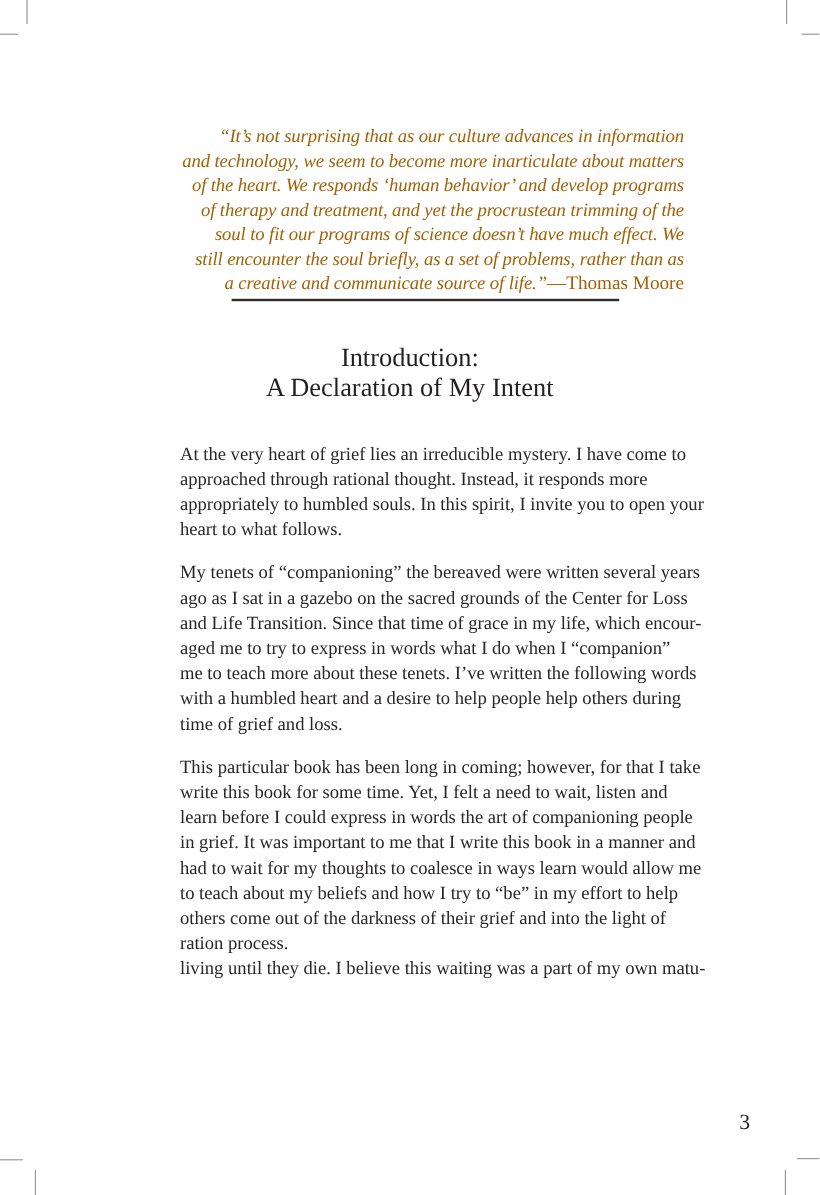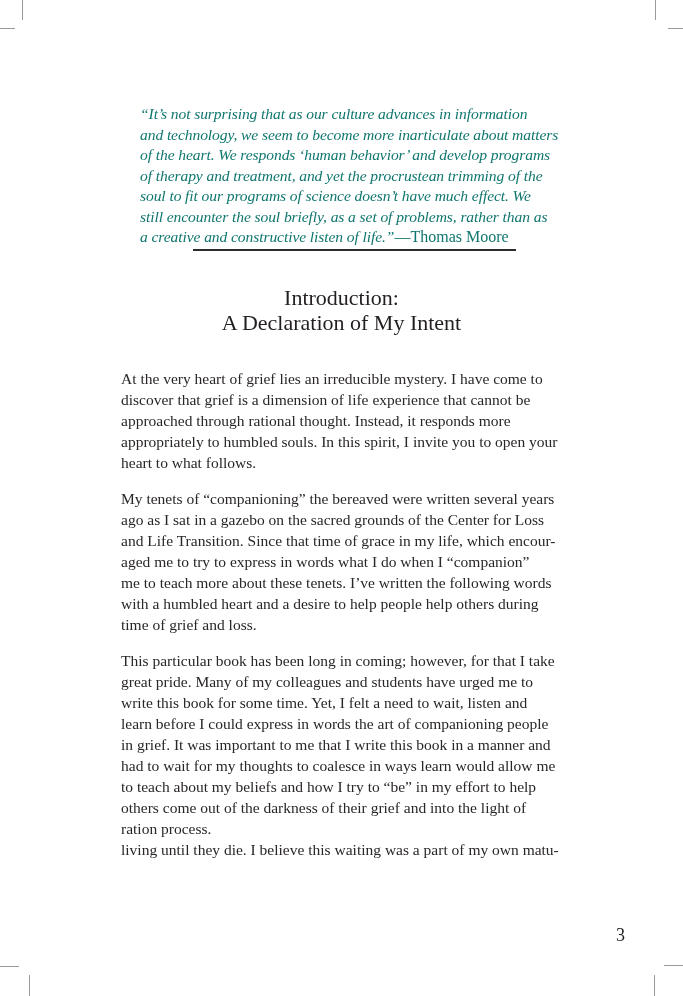--- a/index.html
+++ b/index.html
@@ -20,25 +20,25 @@
       background: #9a9a9a;
     }
     .crop.v { width: 1px; }
     .crop.h { height: 1px; }
 
     .quote {
       position: absolute;
       left: 140px;
       top: 104px;
       width: 430px;
-      text-align: left;
+      text-align: right;
       font-style: italic;
       font-size: 15.6px;
       line-height: 20.5px;
-      color: #0f766e;
+      color: #a16207;
       letter-spacing: -0.1px;
     }
     .quote .qline { display: block; white-space: nowrap; }
     .quote .attribution {
       font-style: normal;
       font-size: 16px;
       letter-spacing: 0;
     }
     .quote-rule {
       position: absolute;
@@ -58,21 +58,21 @@
       font-size: 22px;
       line-height: 25px;
       color: #231f20;
       font-weight: normal;
       margin: 0;
     }
     .title span { display: block; text-align: center; }
 
     .body-text {
       position: absolute;
-      left: 121px;
+      left: 150px;
       top: 368px;
       width: 460px;
       font-size: 15.5px;
       line-height: 21px;
       color: #2a2627;
     }
     .para { margin: 0 0 15px 0; }
     .para .line { display: block; white-space: nowrap; }
 
     .page-number {
@@ -107,49 +107,47 @@
 <div class="crop h" style="left:664px; top:965px; width:19px;"></div>
 <div class="crop v" style="left:654px; top:975px; height:21px;"></div>
 
 <div class="quote">
   <span class="qline">“It’s not surprising that as our culture advances in information</span>
   <span class="qline">and technology, we seem to become more inarticulate about matters</span>
   <span class="qline">of  the heart. We responds ‘human behavior’ and develop programs</span>
   <span class="qline">of  therapy and treatment, and yet the procrustean trimming of  the</span>
   <span class="qline">soul to fit our programs of  science doesn’t have much effect. We</span>
   <span class="qline">still encounter the soul briefly, as a set of  problems, rather than as</span>
-  <span class="qline"><span>a creative and constructive listen of  life.”</span><span class="attribution">—Thomas Moore</span></span>
+  <span class="qline"><span>a creative and communicate source of  life.”</span><span class="attribution">—Thomas Moore</span></span>
 </div>
 <div class="quote-rule"></div>
 
 <h1 class="title">
   <span>Introduction:</span>
   <span>A Declaration of My Intent</span>
 </h1>
 
 <div class="body-text">
   <p class="para">
     <span class="line">At the very heart of  grief  lies an irreducible mystery. I have come to</span>
-    <span class="line">discover that grief  is a dimension of  life experience that cannot be</span>
     <span class="line">approached through rational thought. Instead, it responds more</span>
     <span class="line">appropriately to humbled souls. In this spirit, I invite you to open your</span>
     <span class="line">heart to what follows.</span>
   </p>
   <p class="para">
     <span class="line">My tenets of  “companioning” the bereaved were written several years</span>
     <span class="line">ago as I sat in a gazebo on the sacred grounds of  the Center for Loss</span>
     <span class="line">and Life Transition. Since that time of  grace in my life, which encour-</span>
     <span class="line">aged me to try to express in words what I do when I “companion”</span>
     <span class="line">me to teach more about these tenets. I’ve written the following words</span>
     <span class="line">with a humbled heart and a desire to help people help others during</span>
     <span class="line">time of  grief  and loss.</span>
   </p>
   <p class="para">
     <span class="line">This particular book has been long in coming; however, for that I take</span>
-    <span class="line">great pride. Many of  my colleagues and students have urged me to</span>
     <span class="line">write this book for some time. Yet, I felt a need to wait, listen and</span>
     <span class="line">learn before I could express in words the art of  companioning people</span>
     <span class="line">in grief. It was important to me that I write this book in a manner and</span>
     <span class="line">had to wait for my thoughts to coalesce in ways learn would allow me</span>
     <span class="line">to teach about my beliefs and how I try to “be” in my effort to help</span>
     <span class="line">others come out of  the darkness of  their grief  and into the light of</span>
     <span class="line">ration process.</span>
     <span class="line">living until they die. I believe this waiting was a part of  my own matu-</span>
   </p>
 </div>

